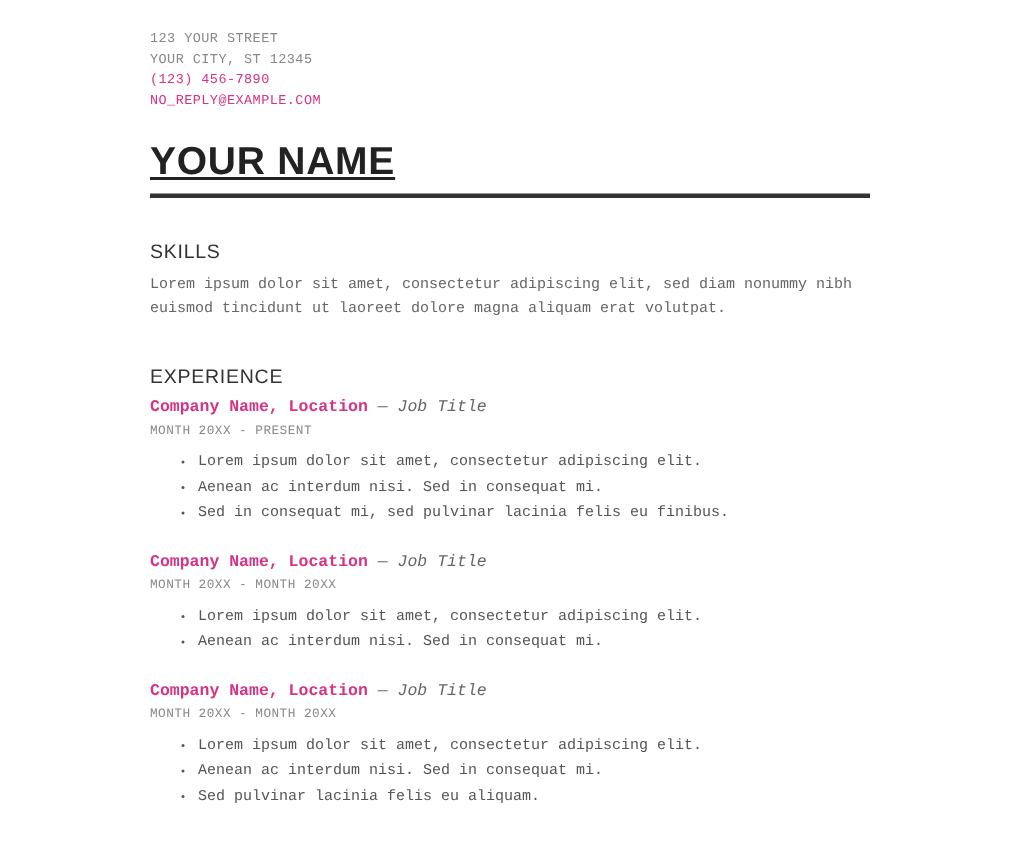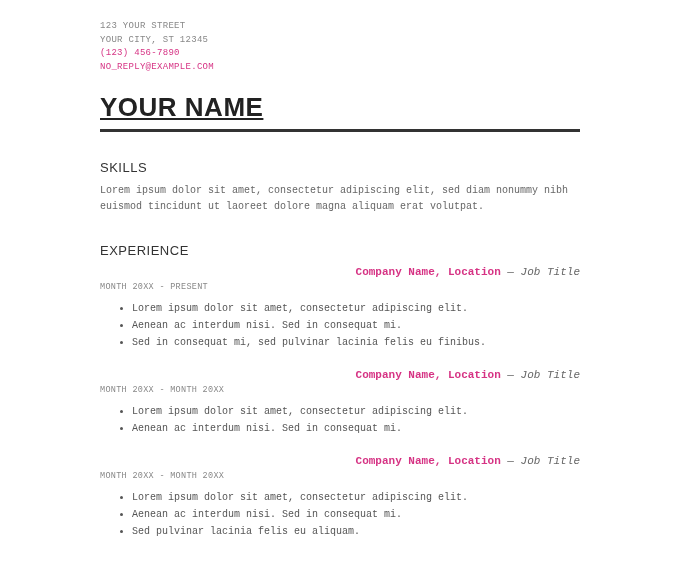--- a/index.html
+++ b/index.html
@@ -56,21 +56,20 @@
       line-height: 1.6;
       color: #666;
       margin-bottom: 28px;
     }
     .job {
       margin-bottom: 18px;
     }
     .job-header {
       font-size: 11px;
       margin-bottom: 4px;
-      text-align: right;
     }
     .company {
       color: #d63384;
       font-weight: bold;
     }
     .dash {
       color: #666;
       font-style: italic;
     }
     .title {

